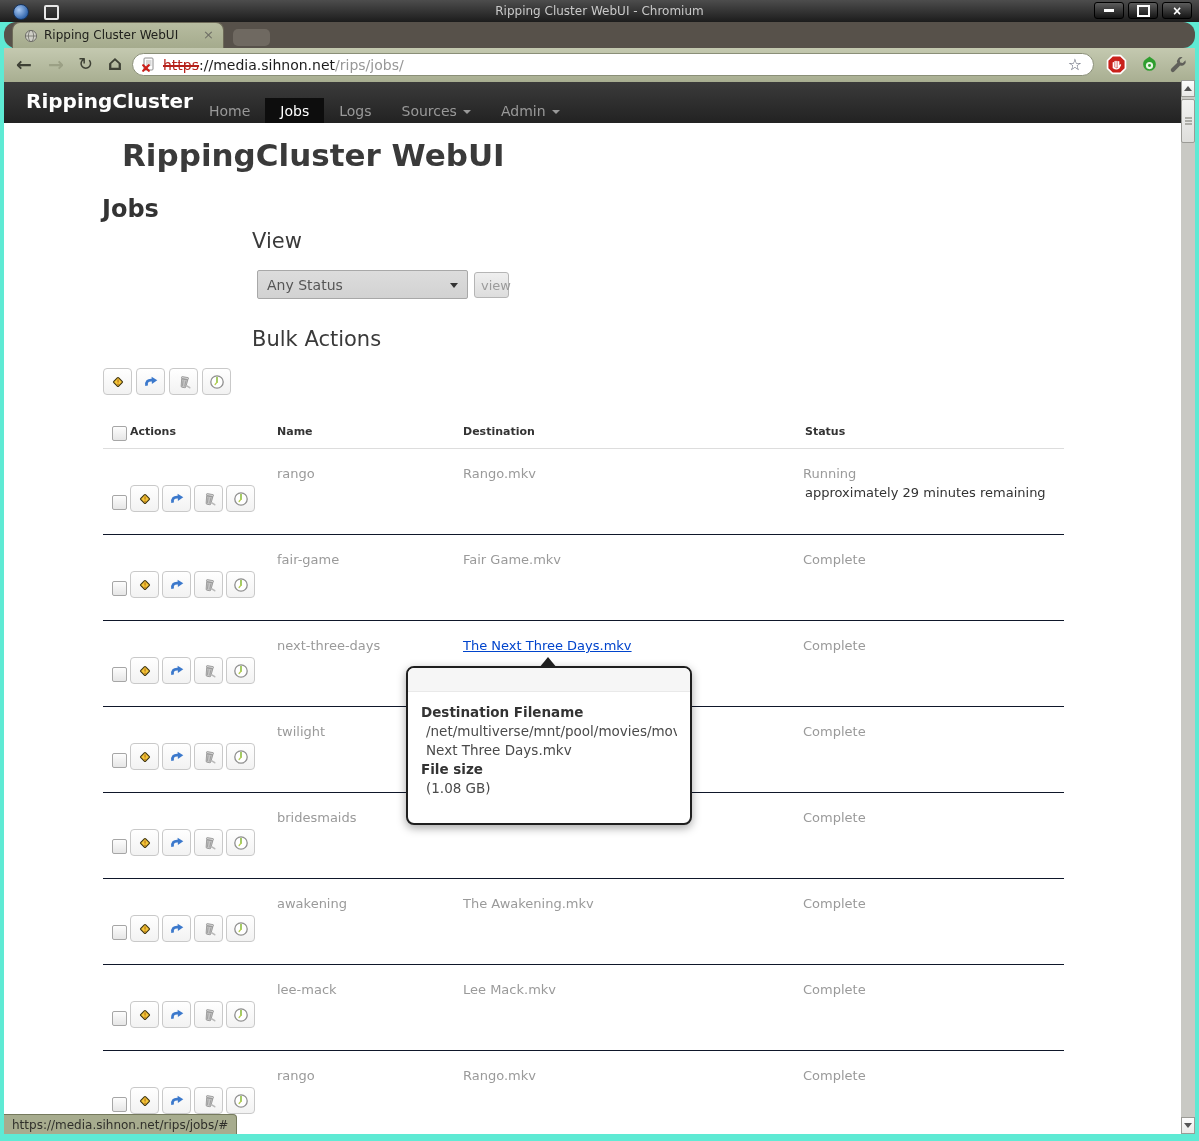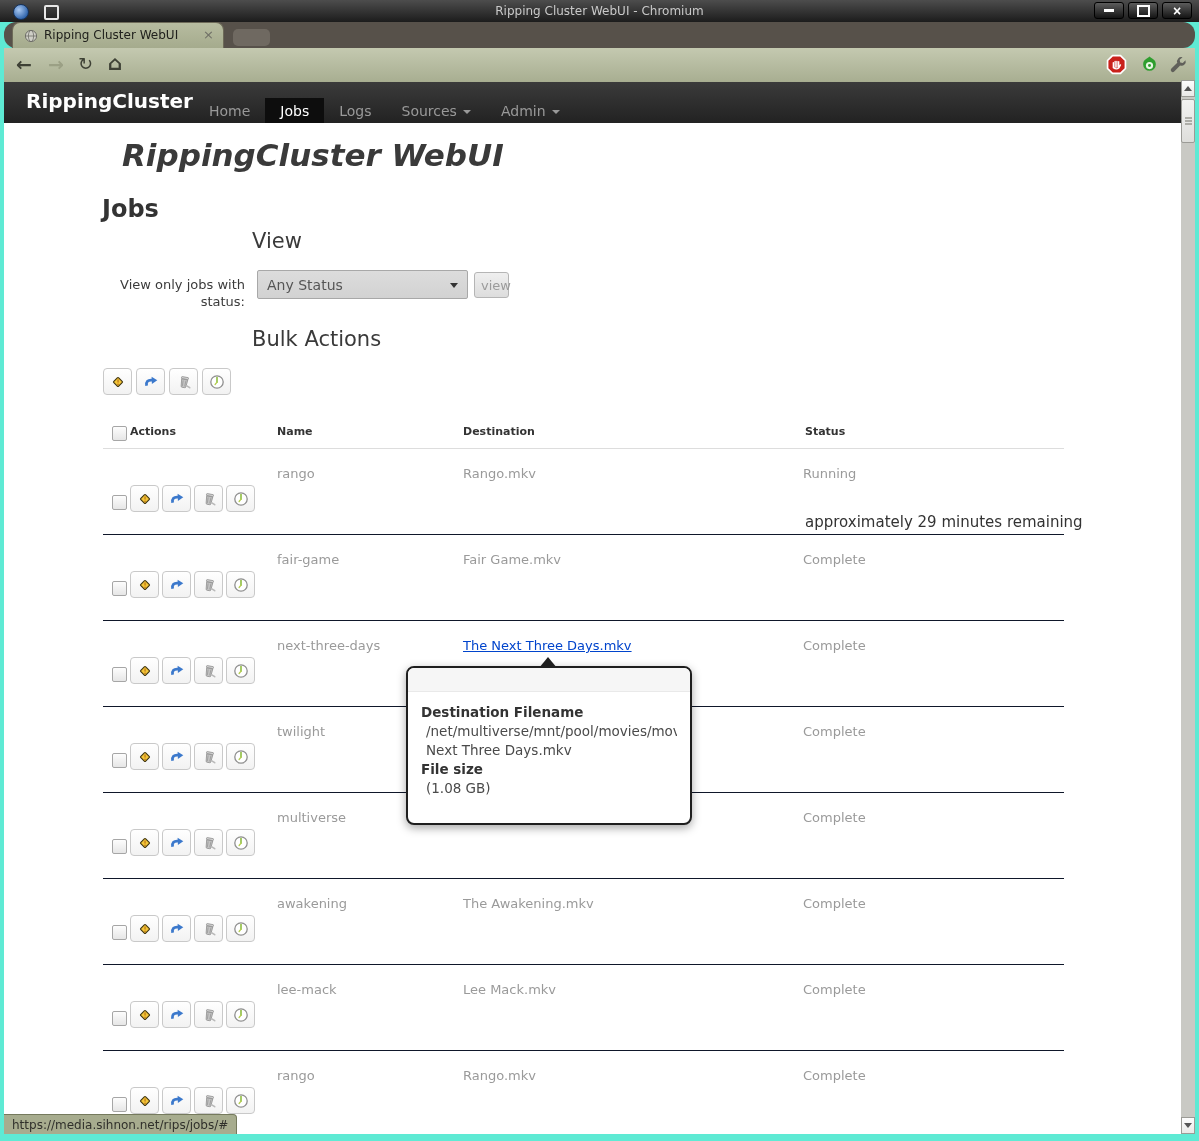--- a/index.html
+++ b/index.html
@@ -60,21 +60,21 @@
   .nav-items{position:absolute;left:190px;top:0;height:41px;display:flex;}
   .nav-item{display:flex;align-items:center;gap:6px;padding:0 15px;font-size:14px;color:#999;
             text-decoration:none;cursor:pointer;margin-top:16px;}
   .nav-item.active{background:#0d0d0d;color:#fff;}
   .caret{display:inline-block;width:0;height:0;border-left:4px solid transparent;
          border-right:4px solid transparent;border-top:4px solid #999;margin-top:2px;}
 
   
   .content{position:absolute;left:4px;top:123px;width:1177px;height:1011px;background:#fff;
            color:#333;overflow:hidden;}
-  .page-title{position:absolute;left:118px;top:14px;font-size:31px;font-weight:bold;color:#3a3a3a;line-height:36px;font-style:italic;}
+  .page-title{position:absolute;left:118px;top:14px;font-size:31px;font-weight:bold;color:#3a3a3a;line-height:36px;}
   .jobs-heading{position:absolute;left:98px;top:72px;font-size:24px;font-weight:bold;color:#333;}
   .section-heading{position:absolute;font-size:21px;font-weight:500;color:#3a3a3a;}
   .view-heading{left:248px;top:106px;}
   .bulk-heading{left:248px;top:204px;}
   .filter-label{position:absolute;left:0;top:153px;width:241px;text-align:right;
                 font-size:13px;line-height:17px;color:#3b3b3b;}
   .status-select{position:absolute;left:253px;top:147px;width:211px;height:29px;box-sizing:border-box;
                  background:linear-gradient(#dcdcdc,#d2d2d2);border:1px solid #a8a8a8;border-radius:2px;
                  display:flex;align-items:center;padding-left:9px;font-size:14px;color:#555;cursor:pointer;}
   .sel-arrow{position:absolute;right:9px;top:12px;width:0;height:0;
@@ -97,21 +97,21 @@
             background:linear-gradient(#fdfdfd,#e6e6e6);cursor:pointer;}
   .thead .checkbox{position:absolute;left:9px;top:7px;}
   .job-row{position:relative;height:85px;border-bottom:1px solid #0f172a;}
   .job-row .checkbox{position:absolute;left:9px;top:46px;}
   .row-actions{position:absolute;left:27px;top:36px;display:flex;gap:3px;}
   .cell{position:absolute;top:17px;font-size:13px;color:#9a9a9a;white-space:nowrap;}
   .cell-name{left:174px;}
   .cell-dest{left:360px;}
   .cell-status{left:700px;}
   .dest-link{color:#0044cc;text-decoration:underline;cursor:pointer;}
-  .status-detail{position:absolute;left:702px;top:36px;font-size:15px;color:#333;white-space:nowrap;margin-top:28px;}
+  .status-detail{position:absolute;left:702px;top:36px;font-size:13px;color:#333;white-space:nowrap;}
 
   
   .popover{position:absolute;left:402px;top:543px;width:286px;height:159px;background:#fff;
            border:2px solid #1f1f1f;border-radius:8px;box-shadow:0 3px 10px rgba(0,0,0,.35);z-index:10;box-sizing:border-box;}
   .popover-arrow{position:absolute;left:131px;top:-11px;width:0;height:0;
                  border-left:9px solid transparent;border-right:9px solid transparent;
                  border-bottom:11px solid #1f1f1f;}
   .popover-title{height:23px;background:#f6f6f6;border-bottom:1px solid #e9e9e9;border-radius:6px 6px 0 0;}
   .popover-body{padding:11px 13px;font-size:13.5px;color:#333;}
   .pop-label{font-weight:bold;color:#333;line-height:19px;}
@@ -170,20 +170,33 @@
       <span class="tab-close">×</span>
     </div>
     <div class="tab-stub"></div>
   </div>
 
   <div class="toolbar">
     <span class="tb-glyph tb-back">←</span>
     <span class="tb-glyph tb-fwd">→</span>
     <span class="tb-glyph tb-reload">↻</span>
     <span class="tb-glyph tb-home">⌂</span>
+    <div class="addressbar">
+      <span class="page-badge">
+        <svg width="15" height="15" viewBox="0 0 15 15">
+            <rect x="3" y="1" width="9" height="12" rx="1" fill="#fdfdfd" stroke="#8e8e8e"></rect>
+            <line x1="5" y1="4" x2="10.5" y2="4" stroke="#b5b5b5"></line>
+            <line x1="5" y1="6" x2="10.5" y2="6" stroke="#b5b5b5"></line>
+            <line x1="5" y1="8" x2="10.5" y2="8" stroke="#b5b5b5"></line>
+            <path d="M2.2 8.2 L7.8 13.8 M7.8 8.2 L2.2 13.8" stroke="#cc1f1a" stroke-width="2.2" stroke-linecap="round"></path>
+          </svg>
+      </span>
+      <span class="url-text"><span class="url-scheme">https</span><span>://media.sihnon.net</span><span class="url-path">/rips/jobs/</span></span>
+      <span class="bookmark-star">☆</span>
+    </div>
     <span class="ext-icon ext-stop">
       <svg width="21" height="21" viewBox="0 0 20 20">
           <polygon points="6.2,1.5 13.8,1.5 18.5,6.2 18.5,13.8 13.8,18.5 6.2,18.5 1.5,13.8 1.5,6.2" fill="#c9211b" stroke="#fff" stroke-width="1.6"></polygon>
           <path d="M7 13 V8.2 M8.7 12.5 V7 M10.4 12.5 V7 M12.1 12.5 V7.4 M7 13 q3 2.4 5.4 0 l1.4-2.6" stroke="#fff" stroke-width="1.3" fill="none" stroke-linecap="round"></path>
         </svg>
     </span>
     <span class="ext-icon ext-green">
       <svg width="19" height="19" viewBox="0 0 18 18">
           <path d="M9 1.5 C12 4 15 4.5 15 9 a6 6 0 0 1-12 0 C3 4.5 6 4 9 1.5 Z" fill="#2f9e2f"></path>
           <circle cx="9" cy="10" r="3.4" fill="#e8f7e4"></circle>
@@ -218,24 +231,20 @@
           <span class="caret"></span>
         </a>
       </div>
   </div>
 
   <div class="content">
     <div class="page-title">RippingCluster WebUI</div>
     <div class="jobs-heading">Jobs</div>
 
     <div class="section-heading view-heading">View</div>
-    <div class="filter-label">
-      <div>View only jobs with</div>
-      <div>status:</div>
-    </div>
     <div class="status-select">
       <span>Any Status</span>
       <span class="sel-arrow"></span>
     </div>
     <button class="view-btn">view</button>
 
     <div class="section-heading bulk-heading">Bulk Actions</div>
     <div class="bulk-bar" id="bulk-bar">
         <button class="icon-btn">
           <span class="ico">
@@ -511,21 +520,21 @@
               <button class="icon-btn">
                 <span class="ico">
                   <svg width="16" height="16" viewBox="0 0 16 16">
                     <circle cx="8" cy="8" r="6.2" fill="#fff" stroke="#8f8f8f" stroke-width="1.3"></circle>
                     <line x1="8" y1="8.2" x2="8" y2="3.6" stroke="#86b833" stroke-width="1.5" stroke-linecap="round"></line>
                     <line x1="8" y1="8.2" x2="6.1" y2="10.5" stroke="#b5cf4e" stroke-width="1.3" stroke-linecap="round"></line>
                   </svg>
                 </span>
               </button>
             </div>
-            <span class="cell cell-name">multiverse</span>
+            <span class="cell cell-name">bridesmaids</span>
             <span class="cell cell-status">Complete</span>
           </div>
           <div class="job-row">
             <span class="checkbox"></span>
             <div class="row-actions">
               <button class="icon-btn">
                 <span class="ico">
                   <svg width="16" height="16" viewBox="0 0 16 16">
                     <rect x="4.55" y="4.55" width="6.9" height="6.9" rx="1" transform="rotate(45 8 8)" fill="#f3c537" stroke="#3d3414" stroke-width="1.1"></rect>
                     <rect x="7.3" y="5.2" width="1.5" height="3.6" rx=".7" fill="#c8831e"></rect>

